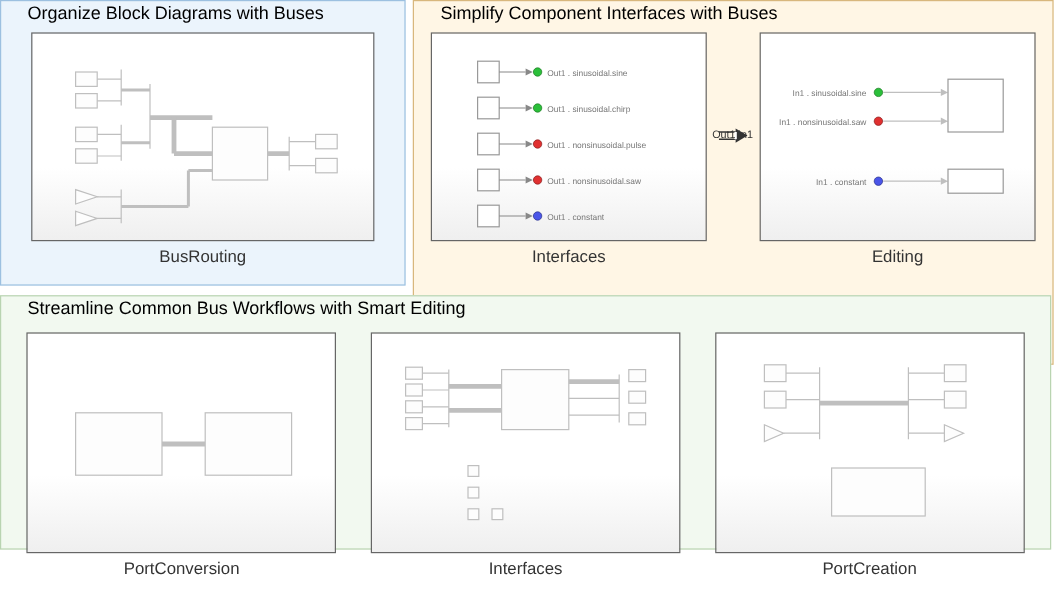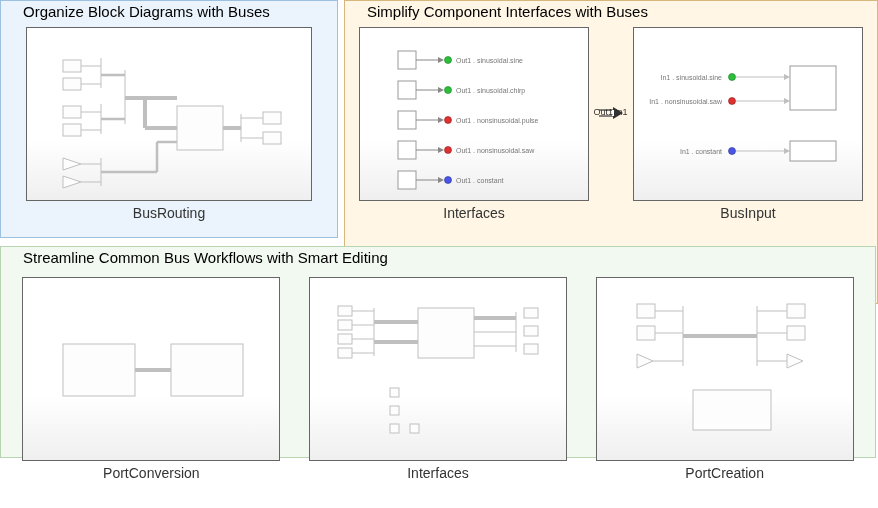--- a/index.html
+++ b/index.html
@@ -229,21 +229,21 @@
           </g>
 
           <g>
             <text class="sig-lbl" x="88" y="126" text-anchor="end">In1 . constant</text>
             <circle class="dot-b" cx="98" cy="123" r="3.5"></circle>
             <line class="mini-line" x1="102" y1="123" x2="150" y2="123" stroke="#888"></line>
             <polygon class="arrow-head" points="150,120 156,123 150,126" fill="#888"></polygon>
             <rect class="mini-block-white" x="156" y="113" width="46" height="20"></rect>
           </g>
         </svg>
-        <div class="thumb-label">BusInput</div>
+        <div class="thumb-label">Editing</div>
 
         <div style="position:absolute; left:-18px; top:80px; font-size:9px; color:#333;">In1</div>
       </div>
 
     </div>
   </div>
 </div>
 
 <div class="panel panel-green" style="width:876px; height:212px; margin-top:8px;">
   <div class="panel-title">Streamline Common Bus Workflows with Smart Editing</div>

